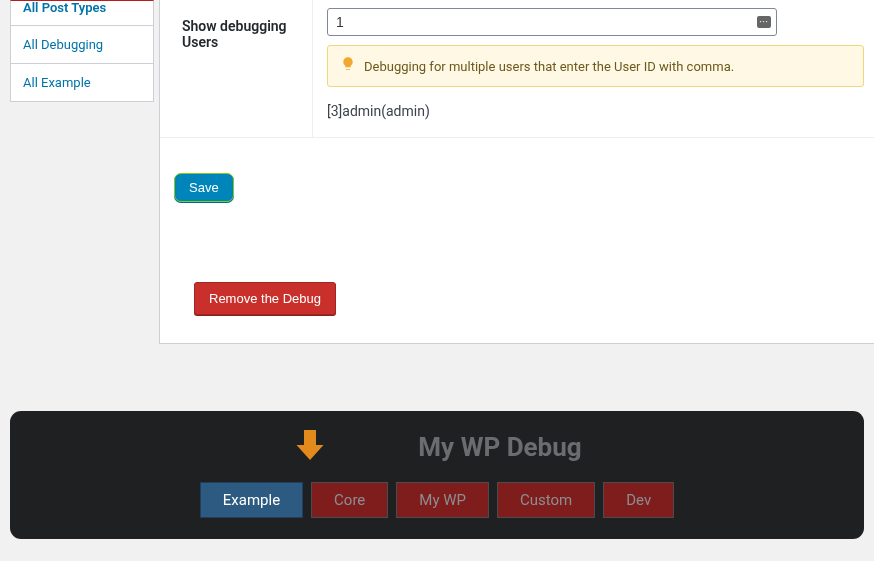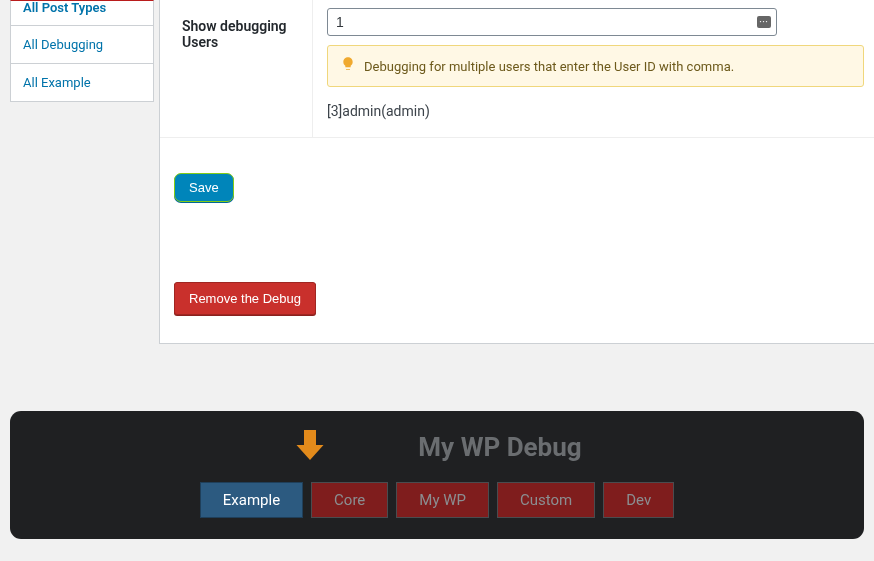--- a/index.html
+++ b/index.html
@@ -16,21 +16,21 @@
 .input-wrap { position: relative; width: 450px; }
 .text-input { width: 100%; height: 28px; border: 1px solid #7e8993; border-radius: 3px; padding: 2px 28px 2px 8px; font-size: 14px; color: #32373c; background: #fff; }
 .input-icon { position: absolute; right: 6px; top: 50%; transform: translateY(-50%); width: 14px; height: 12px; background: #666; border-radius: 2px; display: flex; align-items: center; justify-content: center; }
 .input-icon span { color: #fff; font-size: 6px; letter-spacing: 1px; line-height: 1; }
 .notice { margin-top: 9px; width: 537px; background: #fff8e5; border: 1px solid #f0d77c; border-radius: 3px; padding: 10px 12px; display: flex; align-items: center; gap: 8px; color: #6d5a1c; font-size: 13px; }
 .bulb-icon { color: #f0a92e; font-size: 16px; }
 .user-line { margin-top: 16px; font-size: 14px; color: #3c434a; }
 .save-row { padding: 35px 0 0 14px; }
 .btn-primary { background: #0085ba; border: 1px solid #84cc16; color: #fff; padding: 6px 14px; font-size: 13px; border-radius: 7px; cursor: pointer; box-shadow: 0 1px 0 #006799; }
 .remove-row { padding: 80px 0 0 14px; }
-.btn-danger { background: #c9302c; border: 1px solid #a02622; color: #fff; padding: 8px 14px; font-size: 13px; border-radius: 3px; cursor: pointer; box-shadow: 0 1px 0 #8a211e; }
+.btn-danger { background: #c9302c; border: 1px solid #a02622; color: #fff; padding: 8px 14px; font-size: 13px; border-radius: 3px; cursor: pointer; box-shadow: 0 1px 0 #8a211e; margin-left: 20px; }
 .debug-bar { position: absolute; left: 10px; right: 10px; bottom: 22px; height: 128px; background: #1f2022; border-radius: 11px; }
 .debug-header { display: flex; align-items: center; justify-content: center; gap: 90px; padding: 14px 0 6px; }
 .arrow-icon { color: #e28a1b; }
 .debug-title { color: #6a6d70; font-size: 26px; font-weight: 700; }
 .debug-tabs { display: flex; justify-content: center; gap: 8px; padding: 8px 0 0; }
 .debug-tab { background: #7f1d1d; border: 1px solid #4a4c4f; color: #8b8e91; padding: 8px 22px; font-size: 15px; cursor: pointer; }
 .debug-tab-active { background: #2c5a80; border: 1px solid #1f3f5a; color: #fff; }
 </style>
 </head>
 <body>

